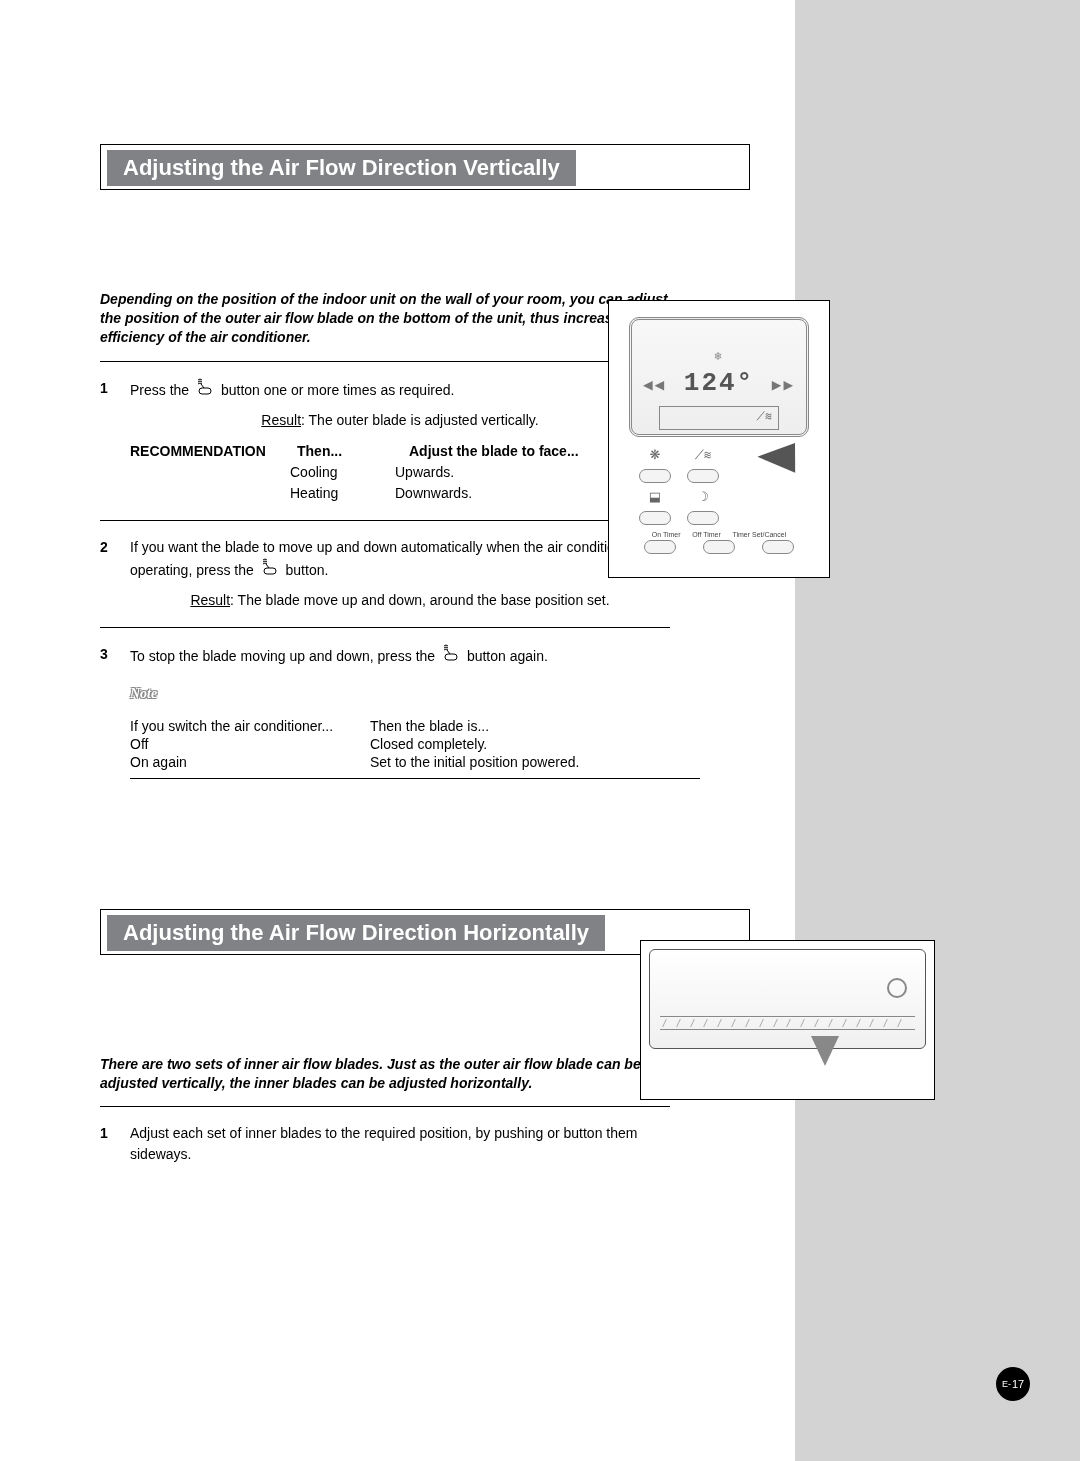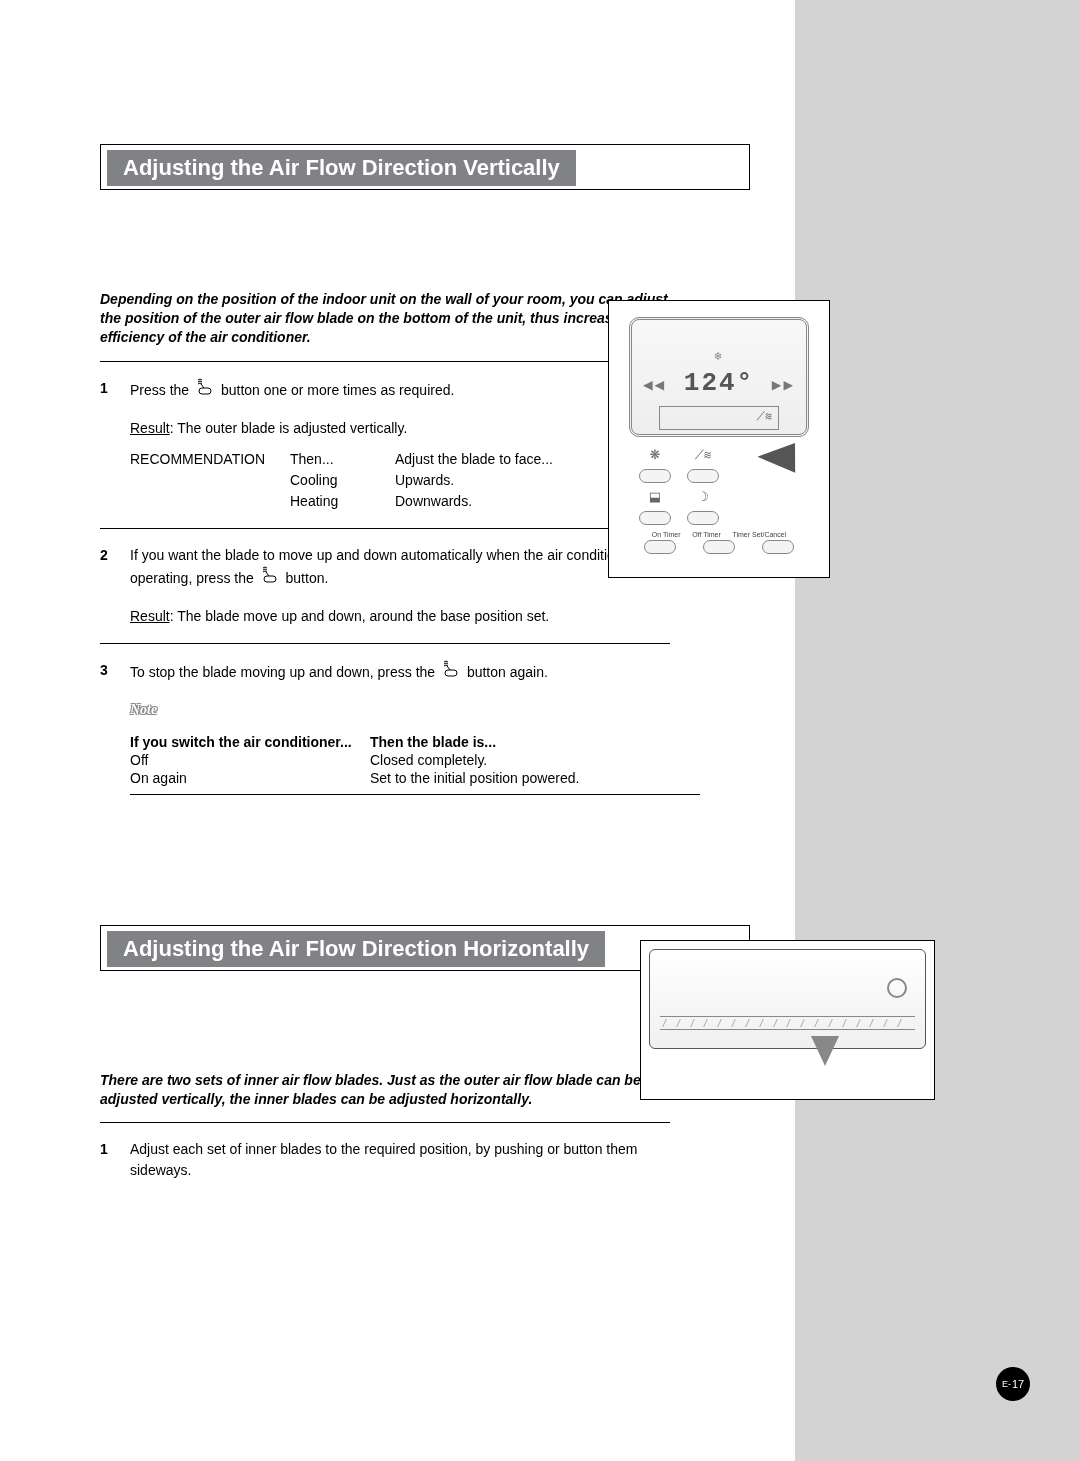--- a/index.html
+++ b/index.html
@@ -66,33 +66,33 @@
     font-size: 14px;
     line-height: 1.5;
   }
   .step-num {
     font-weight: bold;
     width: 14px;
     flex-shrink: 0;
   }
   .step-body { flex: 1; }
   .result-label { text-decoration: underline; }
-  .result-line { margin-top: 14px; }
+  .result-line { margin-top: 6px; text-align: center; }
   .icon-swing {
     display: inline-block;
     vertical-align: middle;
     position: relative;
     top: -2px;
   }
   .rec-table {
     margin-top: 10px;
     font-size: 14px;
   }
   .rec-row { display: flex; }
-  .rec-head { font-weight: normal; }
+  .rec-head { font-weight: bold; gap: 7px; }
   .rec-c1 { width: 160px; }
   .rec-c2 { width: 105px; }
   .rec-c3 { flex: 1; }
   .note-label {
     font-style: italic;
     font-weight: bold;
     font-family: 'Times New Roman', serif;
     color: #fff;
     text-shadow: -1px -1px 0 #888, 1px -1px 0 #888, -1px 1px 0 #888, 1px 1px 0 #888;
     width: 50px;
@@ -102,21 +102,21 @@
     display: flex;
     gap: 14px;
     padding: 6px 0 2px 0;
     width: 570px;
     font-size: 14px;
     margin-left: 30px;
     flex-direction: column;
   }
   .note-body { flex: 1; }
   .note-row { display: flex; margin-top: 2px; }
-  .note-head { font-weight: bold; }
+  .note-head { font-weight: normal; }
   .note-c1 { width: 240px; }
   .note-c2 { flex: 1; }
   .section2-spacer { height: 80px; }
   .illustration {
     position: absolute;
     border: 1px solid #000;
     background: #fff;
   }
   .illus1 { left: 608px; top: 300px; width: 222px; height: 278px; padding: 10px; }
   .illus2 { left: 640px; top: 940px; width: 295px; height: 160px; padding: 8px; }

